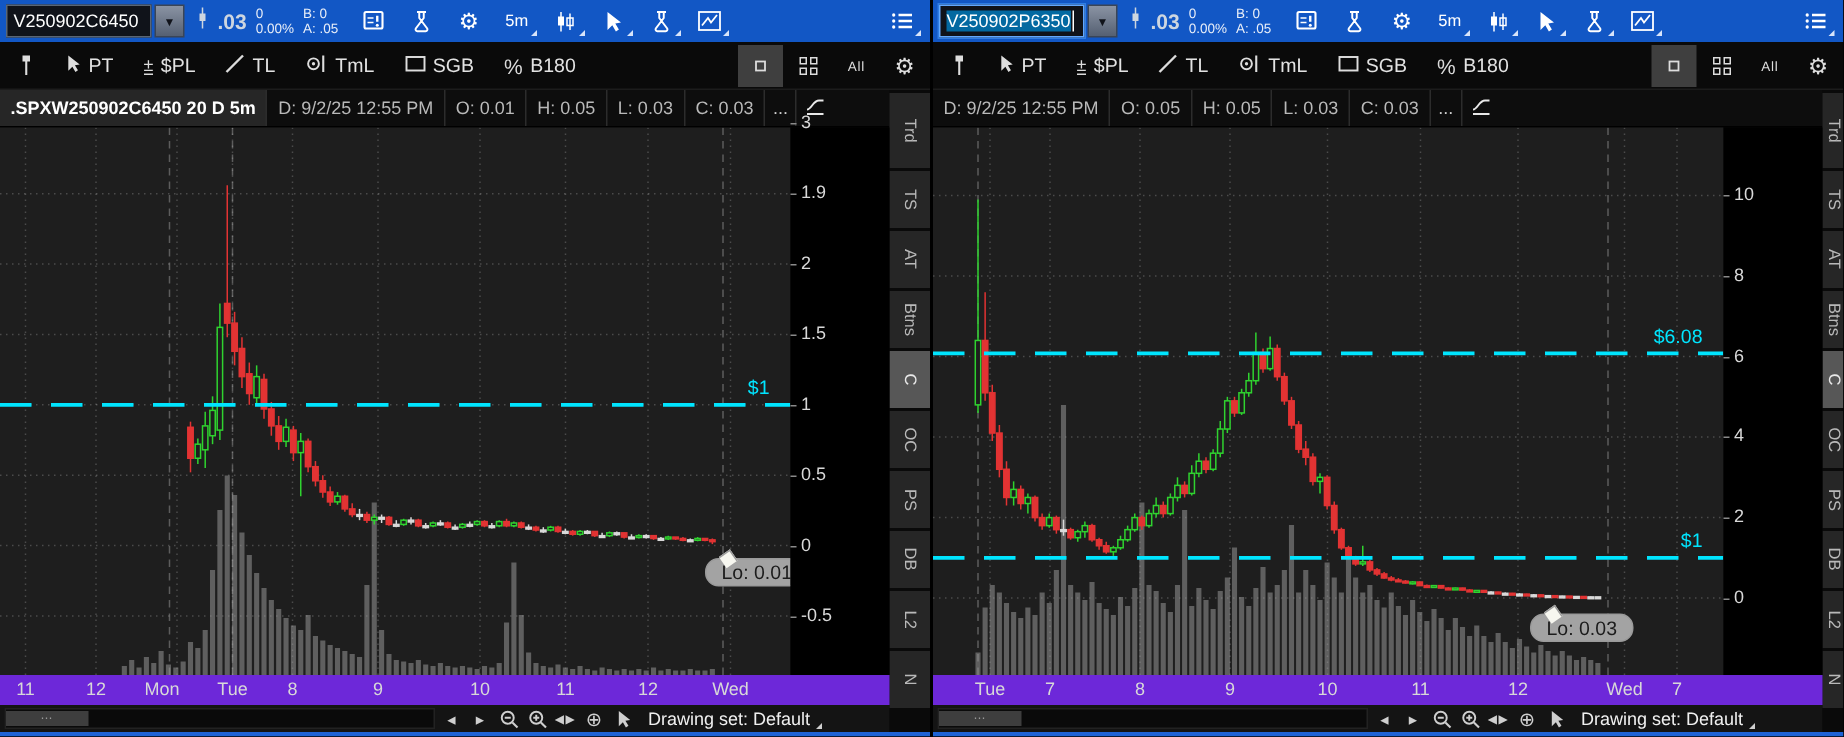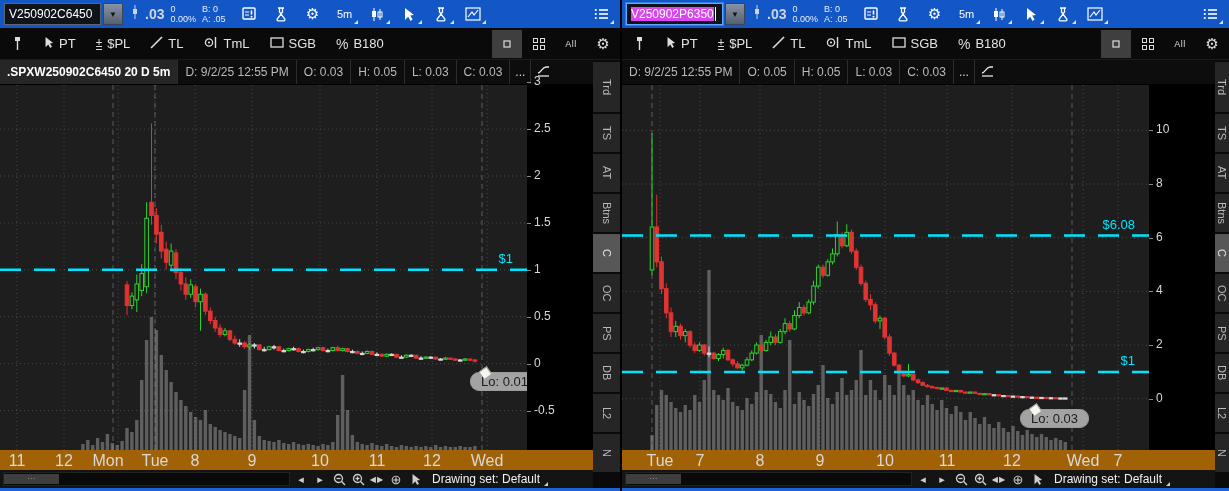--- a/index.html
+++ b/index.html
@@ -16,21 +16,21 @@
   .win-left{left:0;width:620px;}
   .win-right{left:622px;width:607px;}
 
   
   .blue-bar{height:28px;background:var(--blue);display:flex;align-items:center;gap:2px;
     padding:0 4px;flex:0 0 28px;color:#fff;}
   .symbol-box{width:97px;height:22px;background:#10131a;border:1px solid #5a6675;
     display:flex;align-items:center;padding:0 4px;font-size:12px;color:#fff;overflow:hidden;white-space:nowrap;}
   .symbol-box .caret{display:none;width:1px;height:14px;background:#fff;margin-left:1px;}
   .symbol-box.focused{border:1px solid #62a8ff;box-shadow:0 0 0 1px #2e7de5;}
-  .symbol-box.focused .symbol-text{background:#d946ef;}
+  .symbol-box.focused .symbol-text{background:#0369a1;}
   .symbol-box.focused .caret{display:inline-block;}
   .symbol-dd{width:20px;height:22px;background:linear-gradient(#8a93a3,#556072);border:1px solid #3a4556;
     color:#10131a;font-size:8px;display:flex;align-items:center;justify-content:center;cursor:pointer;}
   .quote{display:flex;align-items:center;gap:6px;padding:0 6px;}
   .last-price{font-size:14px;font-weight:bold;color:#cdd6e0;}
   .stack{display:flex;flex-direction:column;line-height:10px;font-size:9px;color:#e8eef8;}
   .bb-btn{position:relative;min-width:30px;height:26px;display:flex;align-items:center;justify-content:center;
     color:#fff;font-size:11px;cursor:pointer;background:transparent;border:none;}
   .bb-btn svg{display:block;}
   .dd::after{content:"";position:absolute;right:2px;bottom:3px;border-left:4px solid transparent;
@@ -86,21 +86,21 @@
   svg .session{stroke:rgba(210,210,210,.35);stroke-width:1;stroke-dasharray:5 4;}
   svg .vol{fill:rgba(160,160,160,.5);}
   svg .wick.up{stroke:var(--up);} svg .wick.dn{stroke:var(--dn);} svg .wick.eq{stroke:var(--eq);}
   svg .body.up{fill:var(--plotbg);stroke:var(--up);}
   svg .body.dn{fill:var(--dn);stroke:var(--dn);}
   svg .body.eq{fill:var(--eq);stroke:var(--eq);}
   svg .level{stroke:var(--cyan);stroke-width:2.5;stroke-dasharray:21 13;}
   svg .level-label{fill:var(--cyan);font-size:13px;font-family:"Liberation Sans","DejaVu Sans",sans-serif;}
 
   
-  .x-axis{position:relative;height:20px;background:#a16207;color:#d8d8d8;font-size:16px;flex:0 0 20px;}
+  .x-axis{position:relative;height:20px;background:#6d28d9;color:#d8d8d8;font-size:12px;flex:0 0 20px;}
   .x-axis span{position:absolute;top:2px;transform:translateX(-50%);}
   .scroll-row{height:18px;background:#141414;display:flex;align-items:center;flex:0 0 18px;
     color:#c9c9c9;font-size:11px;gap:3px;padding:0 3px;}
   .scroll-track{position:relative;width:287px;height:14px;background:#0a0a0a;border:1px solid #222;}
   .track-arrow{position:absolute;left:2px;top:1px;font-size:9px;color:#888;}
   .scroll-thumb{position:absolute;top:1px;width:55px;height:10px;background:#3e3e3e;color:#9a9a9a;
     font-size:8px;text-align:center;line-height:9px;letter-spacing:1px;cursor:grab;}
   .sc-btn{background:transparent;border:none;color:#cfcfcf;font-size:11px;display:flex;
     align-items:center;justify-content:center;width:16px;height:16px;cursor:pointer;}
   .drawing-set{position:relative;margin-left:6px;color:#f0f0f0;font-size:12px;padding-right:8px;cursor:pointer;}
@@ -249,21 +249,21 @@
           <span class="all-label">All</span>
         </button>
     <button class="sq-btn" style="font-size:15px;">⚙</button>
   </div>
 
   <div class="content-row">
     <div class="main-col">
       <div class="chart-header">
         <span class="hseg title">.SPXW250902C6450 20 D 5m</span>
         <span class="hseg">D: 9/2/25 12:55 PM</span>
-        <span class="hseg">O: 0.03</span>
+        <span class="hseg">O: 0.01</span>
         <span class="hseg">H: 0.05</span>
         <span class="hseg">L: 0.03</span>
         <span class="hseg">C: 0.03</span>
         <span class="hseg more">...</span>
         <span class="hdr-icon">
           <svg width="16" height="14" viewBox="0 0 16 14">
                 <path d="M2 8 C5 8 6 2 10 2 L13 2" fill="none" stroke="#e8e8e8" stroke-width="1.3"></path>
                 <line x1="2" y1="11" x2="13" y2="11" stroke="#e8e8e8" stroke-width="1.3"></line>
               </svg>
         </span>
@@ -519,21 +519,21 @@
                 <rect x="473.1" y="274.92287917737787" width="3.6" height="1.2" class="body dn"></rect>
                 <line x1="0" x2="527" y1="184.8457583547558" y2="184.8457583547558" class="level"></line>
                 <text x="513" y="177.8457583547558" text-anchor="end" class="level-label">$1</text>
               </svg>
           <div class="lo-bubble" style="left: 470px; top: 287px;">Lo: 0.01</div>
         </div>
         <div class="y-axis">
               <div class="ymark" style="top: -3px;"></div>
               <div class="ytick" style="top: -11px;">3</div>
               <div class="ymark" style="top: 44px;"></div>
-              <div class="ytick" style="top: 36px;">2.5</div>
+              <div class="ytick" style="top: 36px;">1.9</div>
               <div class="ymark" style="top: 91px;"></div>
               <div class="ytick" style="top: 83px;">2</div>
               <div class="ymark" style="top: 138px;"></div>
               <div class="ytick" style="top: 130px;">1.5</div>
               <div class="ymark" style="top: 185px;"></div>
               <div class="ytick" style="top: 177px;">1</div>
               <div class="ymark" style="top: 232px;"></div>
               <div class="ytick" style="top: 224px;">0.5</div>
               <div class="ymark" style="top: 279px;"></div>
               <div class="ytick" style="top: 271px;">0</div>

